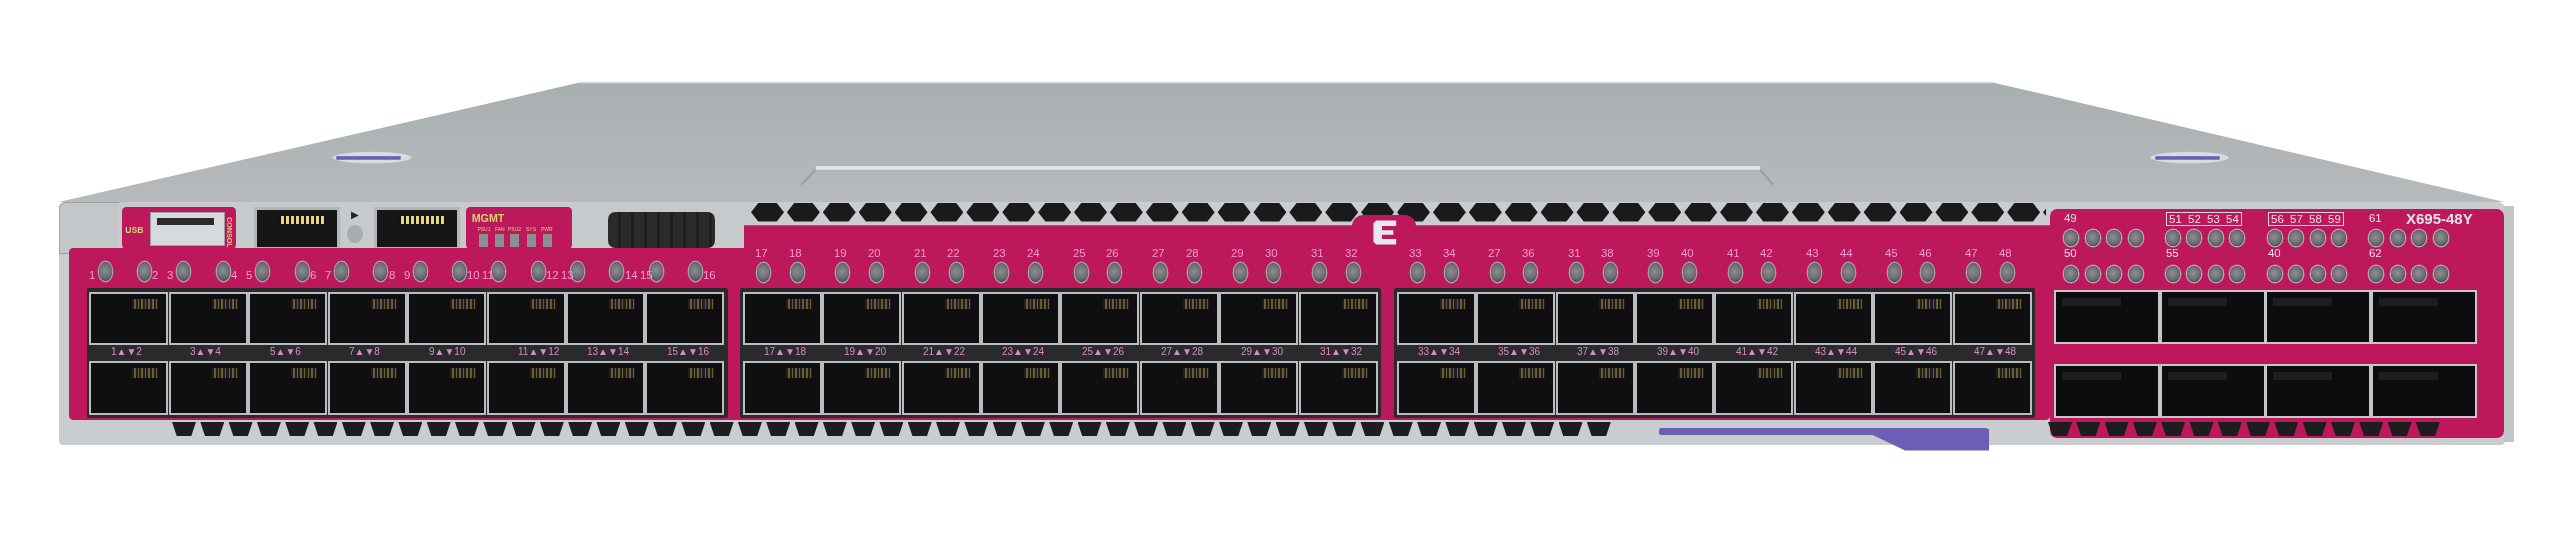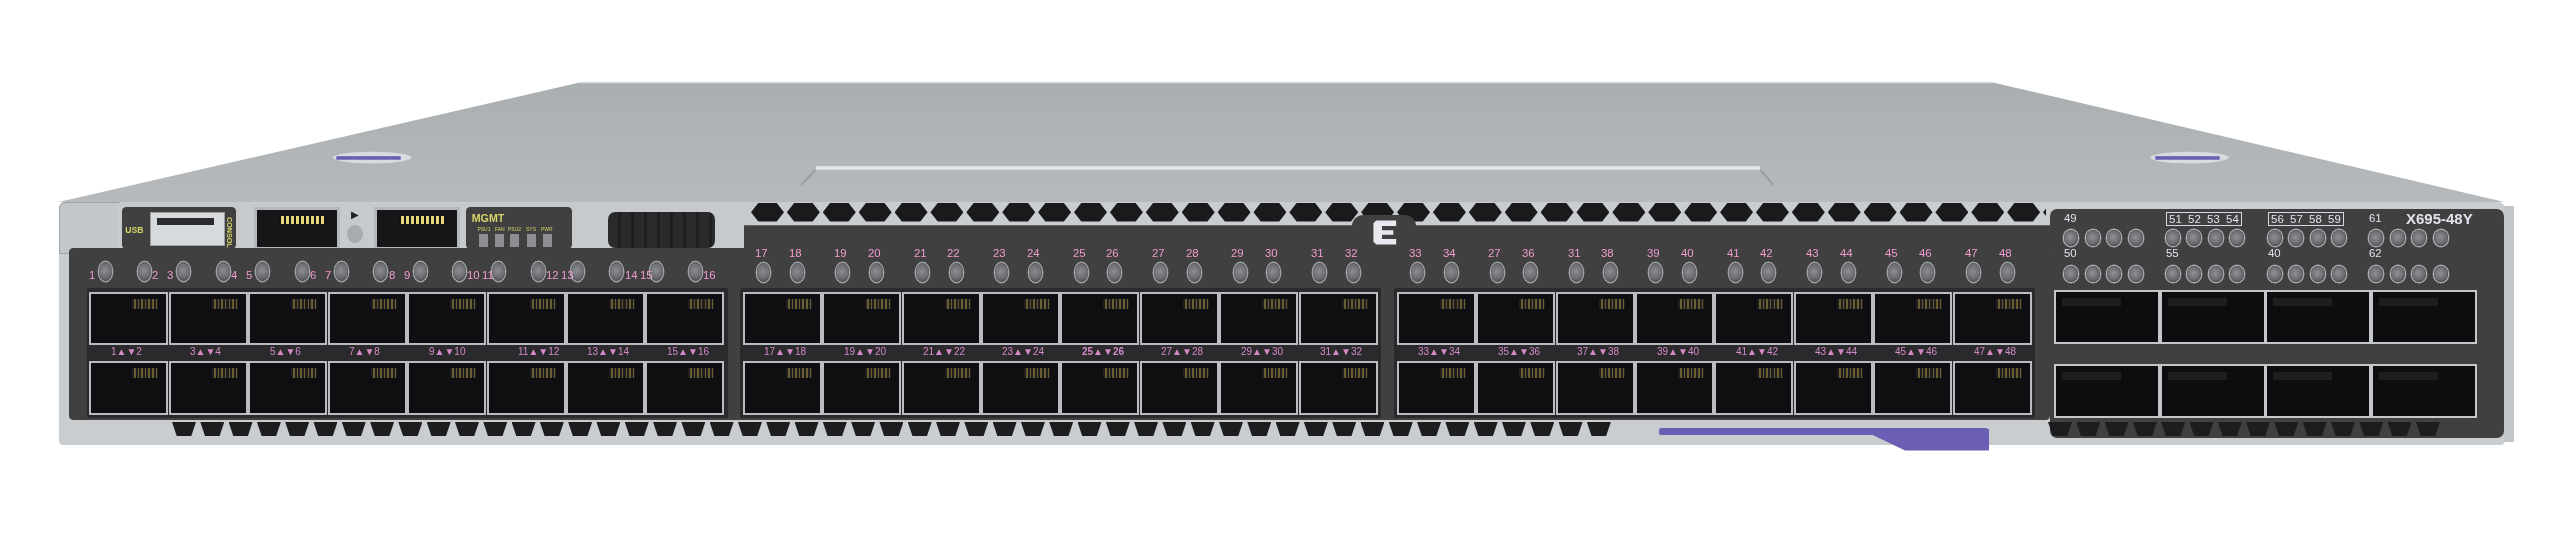--- a/index.html
+++ b/index.html
@@ -2,21 +2,21 @@
 <html style="font-size:11.4px"><head>
 <meta charset="utf-8">
 <style>
   html,body{margin:0;padding:0;background:#ffffff;}
   body{width:2576px;height:537px;position:relative;overflow:hidden;font-family:"Liberation Sans",sans-serif;}
   .abs{position:absolute;}
   
   #lid{left:0;top:0;width:2576px;height:537px;}
   
   .face{position:absolute;left:59px;top:202px;width:2446px;height:243px;background:#c9cdd0;border-radius:7.2px 7.2px 4.3px 4.3px;}
-  .panel{position:absolute;background:#404040;}
+  .panel{position:absolute;background:#be185d;}
   .vent-row{position:absolute;display:flex;gap:2.9px;overflow:hidden;}
   .hex{width:33px;height:18.6px;background:#1a1a1c;clip-path:polygon(22% 0,78% 0,100% 50%,78% 100%,22% 100%,0 50%);flex:0 0 auto;}
   .trap{width:24px;height:14.3px;background:#1d1d20;clip-path:polygon(0 0,100% 0,80% 100%,20% 100%);flex:0 0 auto;}
   .led{position:absolute;width:13px;height:18.6px;border-radius:50%;background:radial-gradient(circle at 45% 45%,#8b8d90 0,#6a6c70 55%,#3a3b3e 100%);box-shadow:0 0 0 1.4px #9ea2a6;}
   .ledr{position:absolute;width:14.3px;height:15.7px;border-radius:50%;background:radial-gradient(circle at 45% 45%,#8f9194 0,#696b6e 55%,#2f3033 100%);box-shadow:0 0 0 1.4px #a9acb0;}
   .pnum{position:absolute;color:#f29bd0;font-size:11.4px;font-family:"Liberation Sans",sans-serif;}
   .wnum{position:absolute;color:#e4e2ef;font-size:11.4px;font-family:"Liberation Sans",sans-serif;}
   .cage{position:absolute;background:#0f0f11;border:2.1px solid #b9bcc0;box-sizing:border-box;}
   .cage::after{content:"";position:absolute;left:55%;top:10%;width:34%;height:20%;background:repeating-linear-gradient(90deg,#2b2b2d 0 2.1px,#b49d4a 2.1px 3.6px);opacity:.55;}
   .qcage{position:absolute;background:#0d0d0f;border:2.1px solid #c4c7ca;box-sizing:border-box;}
@@ -245,21 +245,21 @@
     <div class="cage" style="left: 822px; top: 361px; width: 79px; height: 54px;"></div>
     <span class="pair" style="left: 844px; top: 346px;">19▲▼20</span>
     <div class="cage" style="left: 902px; top: 292px; width: 79px; height: 53px;"></div>
     <div class="cage" style="left: 902px; top: 361px; width: 79px; height: 54px;"></div>
     <span class="pair" style="left: 923px; top: 346px;">21▲▼22</span>
     <div class="cage" style="left: 981px; top: 292px; width: 79px; height: 53px;"></div>
     <div class="cage" style="left: 981px; top: 361px; width: 79px; height: 54px;"></div>
     <span class="pair" style="left: 1002px; top: 346px;">23▲▼24</span>
     <div class="cage" style="left: 1060px; top: 292px; width: 79px; height: 53px;"></div>
     <div class="cage" style="left: 1060px; top: 361px; width: 79px; height: 54px;"></div>
-    <span class="pair" style="left: 1082px; top: 346px; font-weight: bold;">25▲▼26</span>
+    <span class="pair" style="left: 1082px; top: 346px;">25▲▼26</span>
     <div class="cage" style="left: 1140px; top: 292px; width: 79px; height: 53px;"></div>
     <div class="cage" style="left: 1140px; top: 361px; width: 79px; height: 54px;"></div>
     <span class="pair" style="left: 1161px; top: 346px;">27▲▼28</span>
     <div class="cage" style="left: 1219px; top: 292px; width: 79px; height: 53px;"></div>
     <div class="cage" style="left: 1219px; top: 361px; width: 79px; height: 54px;"></div>
     <span class="pair" style="left: 1241px; top: 346px;">29▲▼30</span>
     <div class="cage" style="left: 1299px; top: 292px; width: 79px; height: 53px;"></div>
     <div class="cage" style="left: 1299px; top: 361px; width: 79px; height: 54px;"></div>
     <span class="pair" style="left: 1320px; top: 346px;">31▲▼32</span>
     <div class="abs" style="left: 1394px; top: 288px; width: 641px; height: 130px; background: rgb(42, 42, 45); border-radius: 2.1px;"></div>

